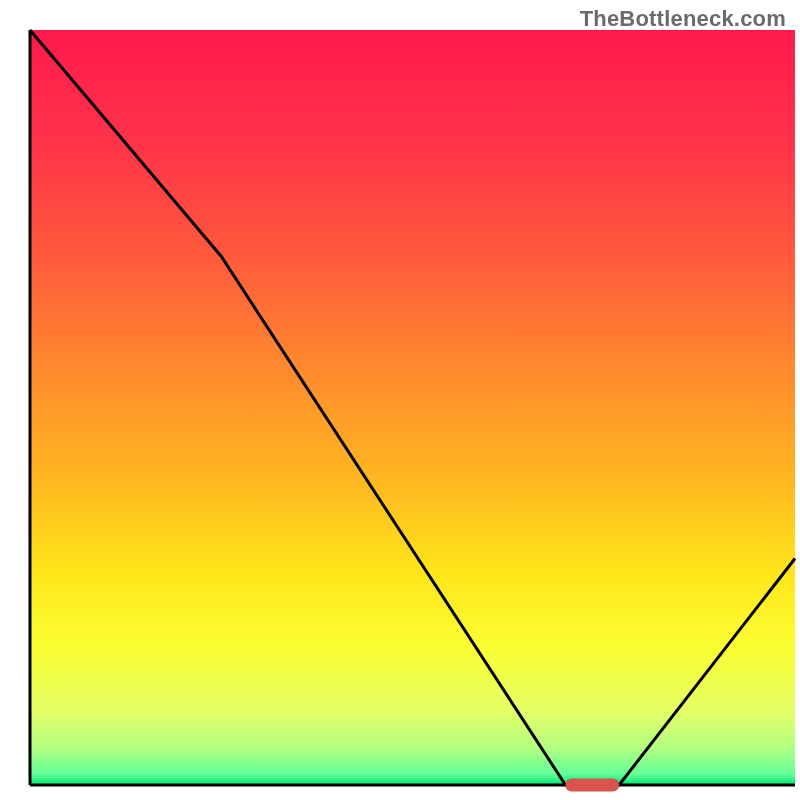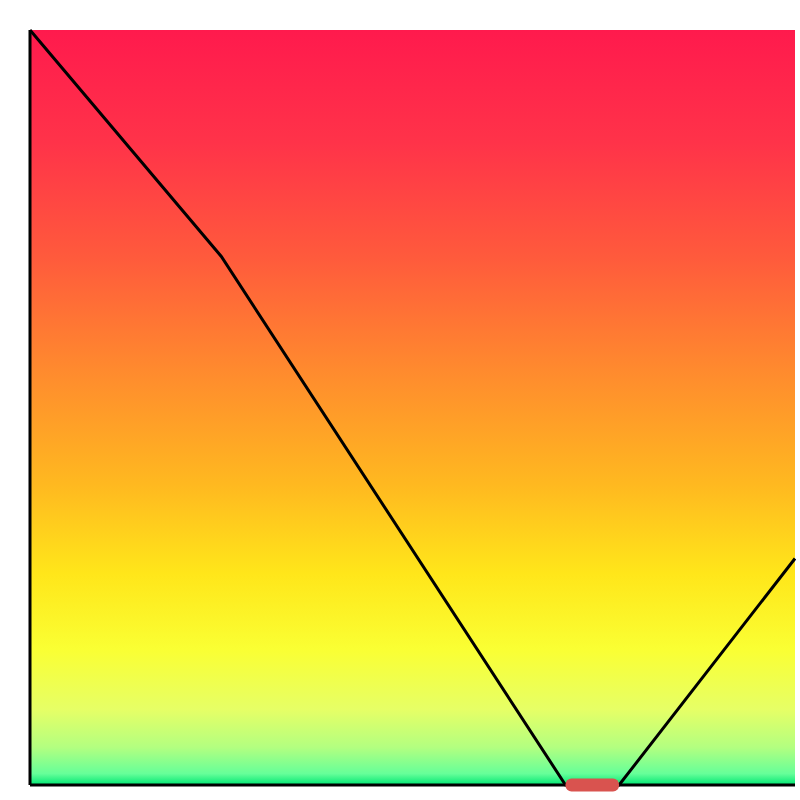--- a/index.html
+++ b/index.html
@@ -26,20 +26,21 @@
   }
   svg {
     display: block;
   }
 </style>
 </head>
 <body>
 
 <div class="wrap">
 
+  <div class="watermark">TheBottleneck.com</div>
 
   <svg width="800" height="800" viewBox="0 0 800 800">
     <defs>
       <linearGradient id="bg-grad" x1="0" y1="0" x2="0" y2="1">
 
       <stop offset="0%" stop-color="#ff1a4d"></stop>
           <stop offset="15%" stop-color="#ff3349"></stop>
           <stop offset="30%" stop-color="#ff5a3c"></stop>
           <stop offset="45%" stop-color="#ff8a2e"></stop>
           <stop offset="60%" stop-color="#ffb820"></stop>

